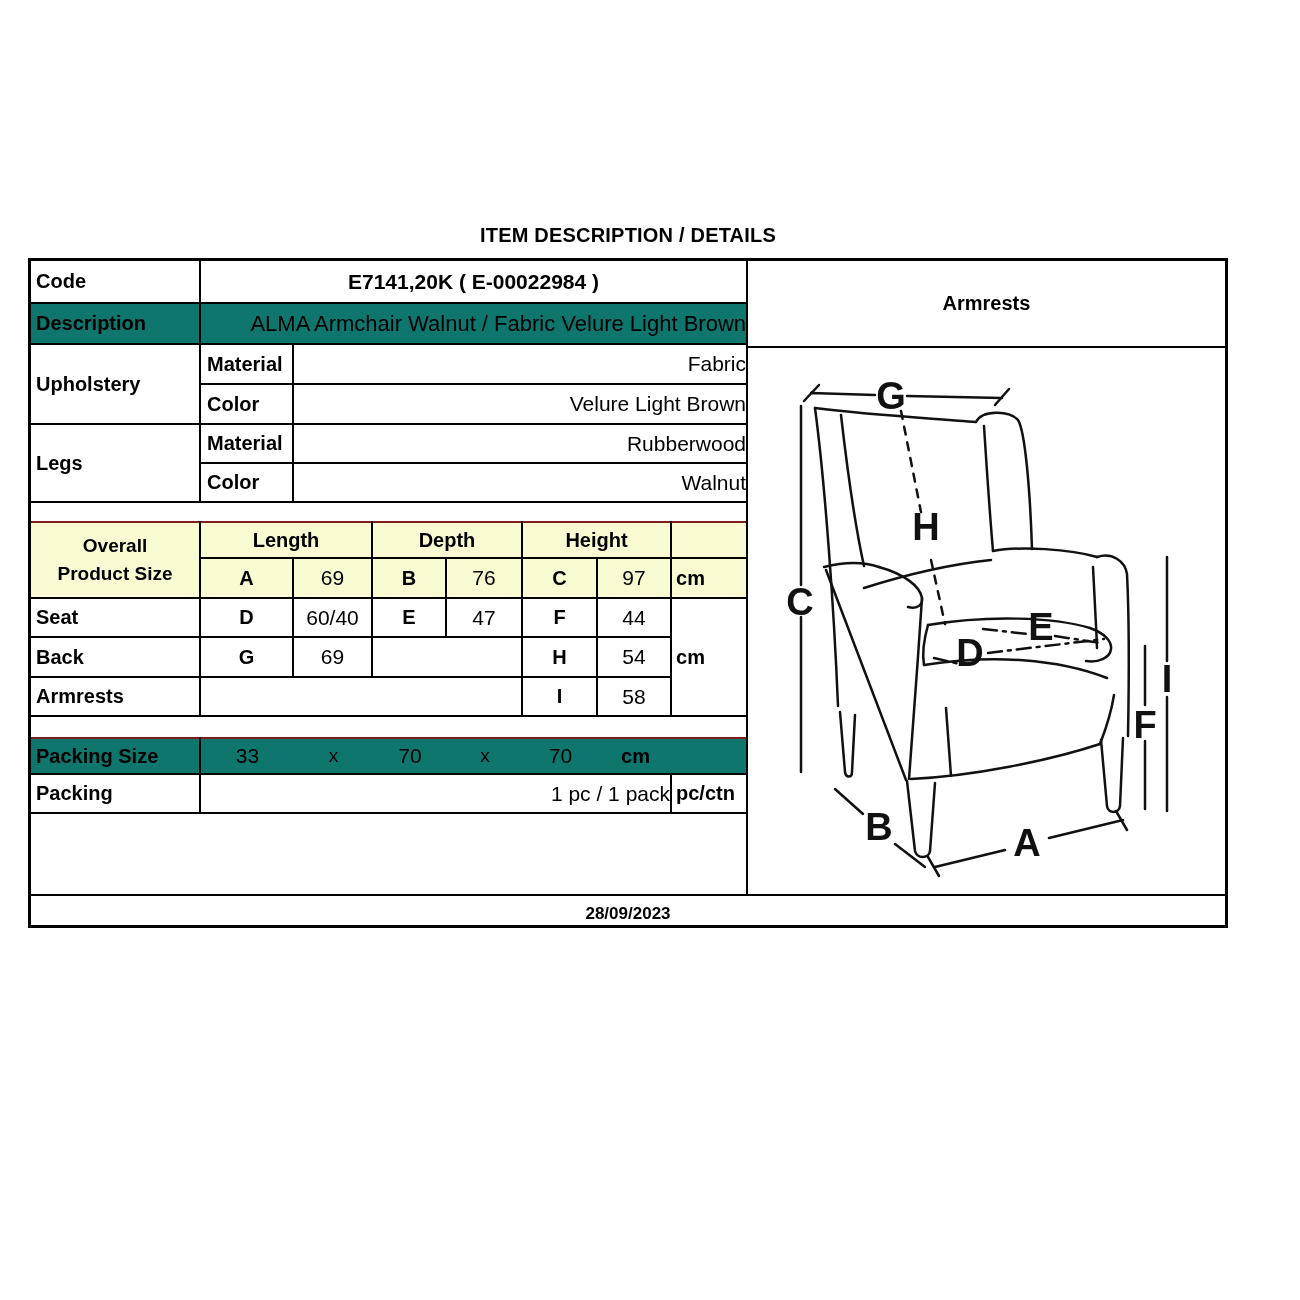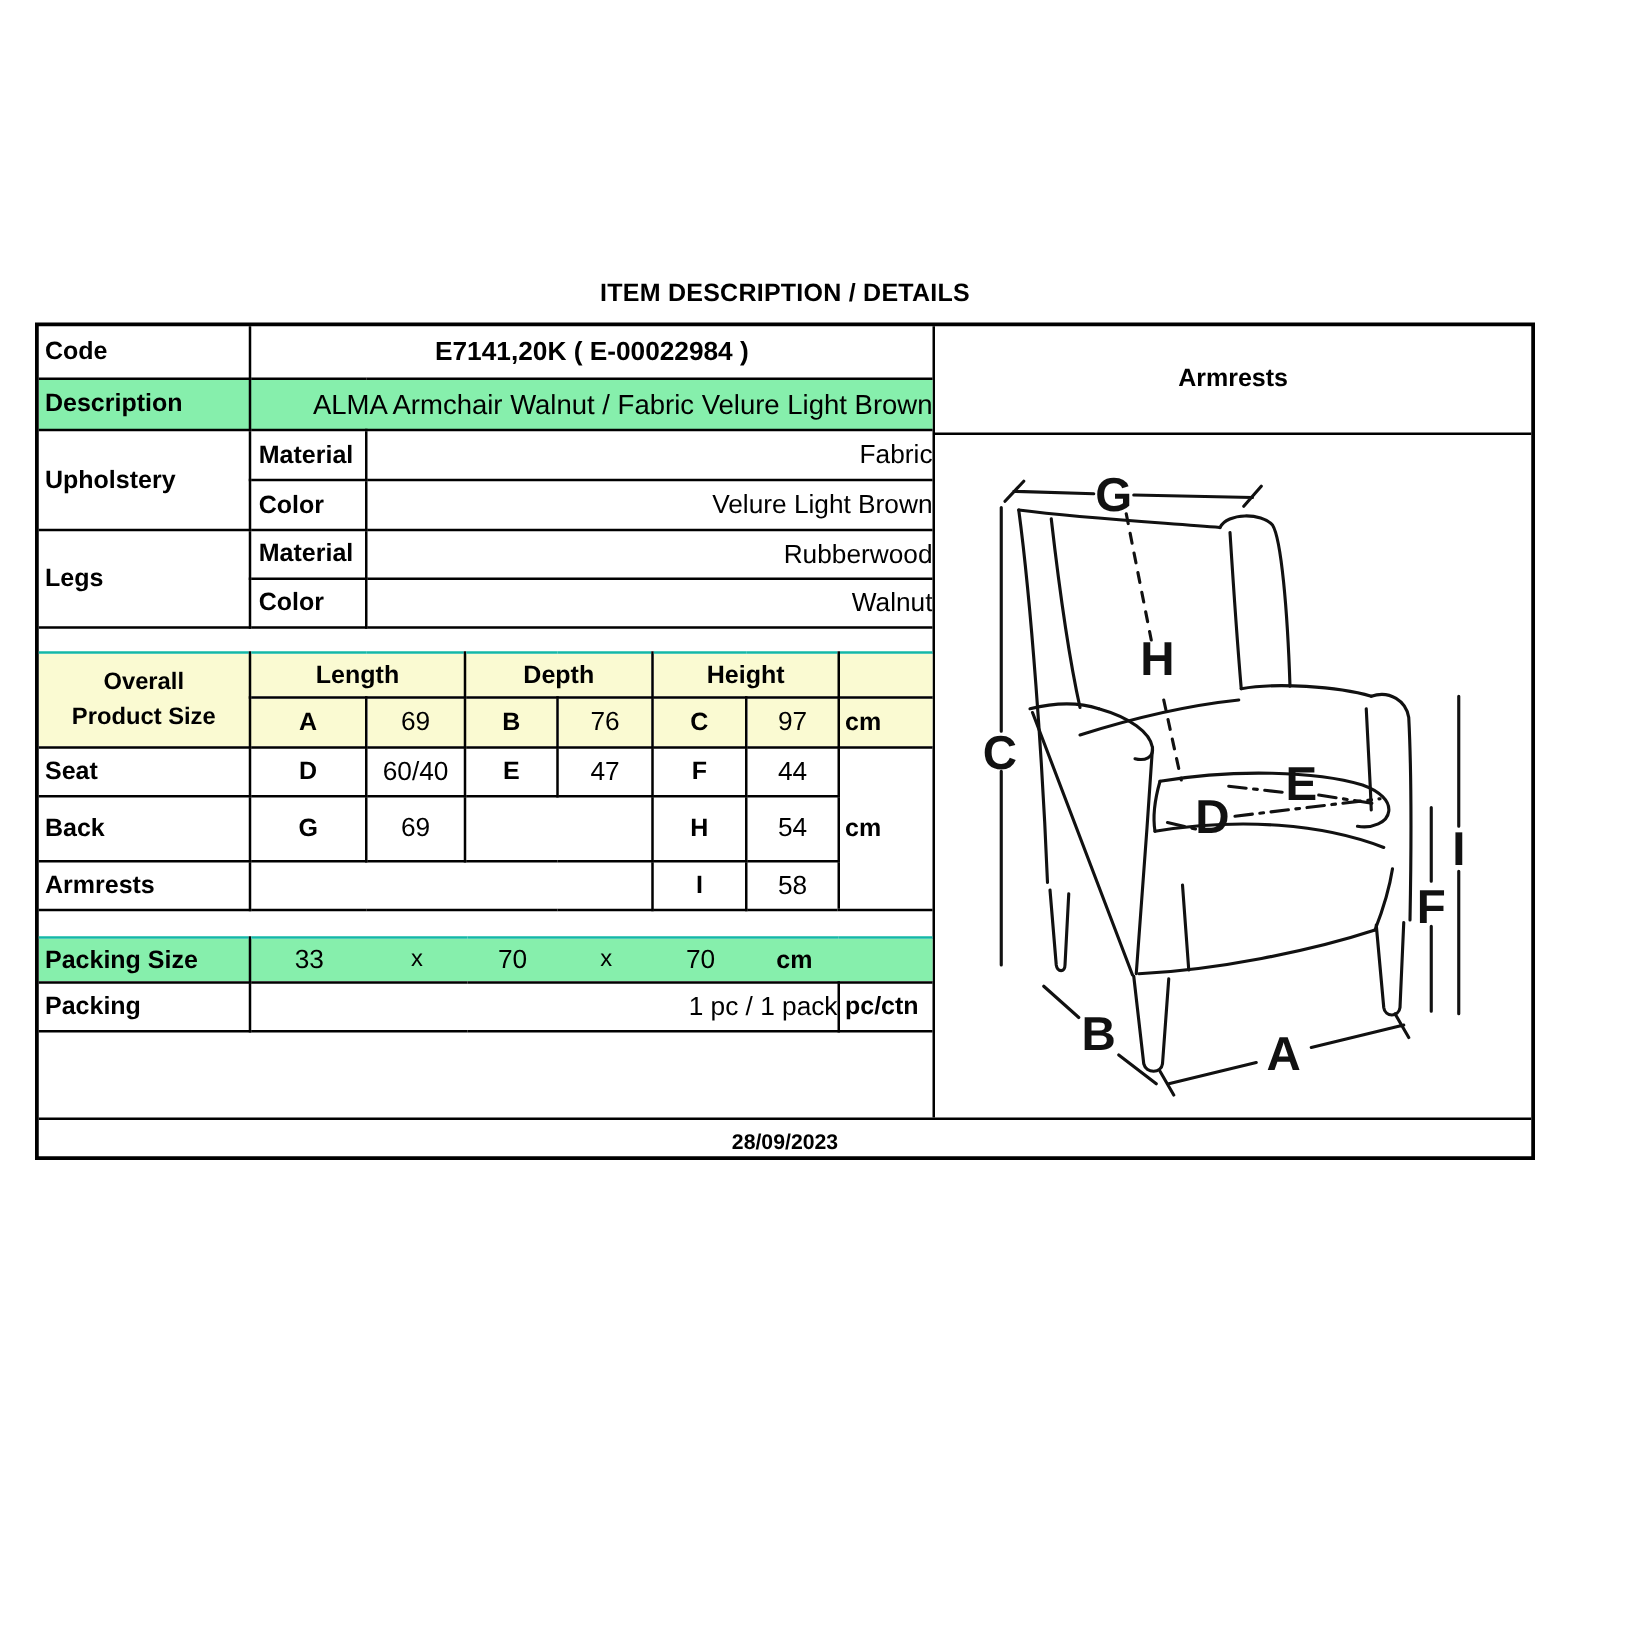--- a/index.html
+++ b/index.html
@@ -18,32 +18,32 @@
     display:flex;align-items:center;justify-content:center;font-weight:bold;font-size:20px;}
   .draw-canvas{flex:1;position:relative;overflow:hidden;}
   .date-row{height:37px;border-top:2px solid #000;box-sizing:border-box;
     display:flex;align-items:center;justify-content:center;font-weight:bold;font-size:17px;text-align:center;}
 
   table{border-collapse:collapse;table-layout:fixed;width:715px;}
   td{border-right:2px solid #000;border-bottom:2px solid #000;padding:0;overflow:hidden;
      vertical-align:middle;}
   td.no-r{border-right:none;}
   td.no-b{border-bottom:none;}
-  .tt{border-top:2px solid #14b8a6;padding-left:48px;}
+  .tt{border-top:2px solid #7f1d1d;padding-left:48px;}
 
   .lbl{font-weight:bold;font-size:20px;text-align:left;padding-left:5px;}
   .sub{font-weight:bold;font-size:20px;text-align:left;padding-left:6px;}
   .val{font-size:21px;text-align:right;}
   .bval{font-size:21px;font-weight:bold;text-align:center;}
   .key{font-size:20px;font-weight:bold;text-align:center;}
   .num{font-size:21px;text-align:center;margin-left:48px;}
   .unit{font-size:20px;font-weight:bold;text-align:left;padding-left:4px;}
   .hdr{font-size:20px;font-weight:bold;text-align:center;}
   .yellow{background:#FAFAD2;}
-  .gray{background:#86efac;}
+  .gray{background:#0f766e;}
   .ovl{text-align:center;font-weight:bold;font-size:19px;line-height:1.45;}
   .spacer{height:18px;}
   .spacer2{height:20px;}
 
   .psz{display:grid;grid-template-columns:93px 79px 74px 76px 75px 75px auto;align-items:center;}
   .psz span{text-align:center;font-size:21px;}
   .psz .x{font-size:19px;}
   .psz .u{font-weight:bold;font-size:20px;}
 
   svg text{font-family:"Liberation Sans",sans-serif;font-weight:bold;font-size:38px;fill:#111;}
@@ -132,21 +132,21 @@
           <tr style="height:39px">
             <td class="lbl">Seat</td>
             <td class="key">D</td>
             <td class="num">60/40</td>
             <td class="key">E</td>
             <td class="num">47</td>
             <td class="key">F</td>
             <td class="num">44</td>
             <td class="unit no-r" rowspan="3">cm</td>
           </tr>
-          <tr style="height:52px">
+          <tr style="height:40px">
             <td class="lbl">Back</td>
             <td class="key">G</td>
             <td class="num">69</td>
             <td colspan="2"></td>
             <td class="key">H</td>
             <td class="num">54</td>
           </tr>
           <tr style="height:39px">
             <td class="lbl">Armrests</td>
             <td colspan="4"></td>

